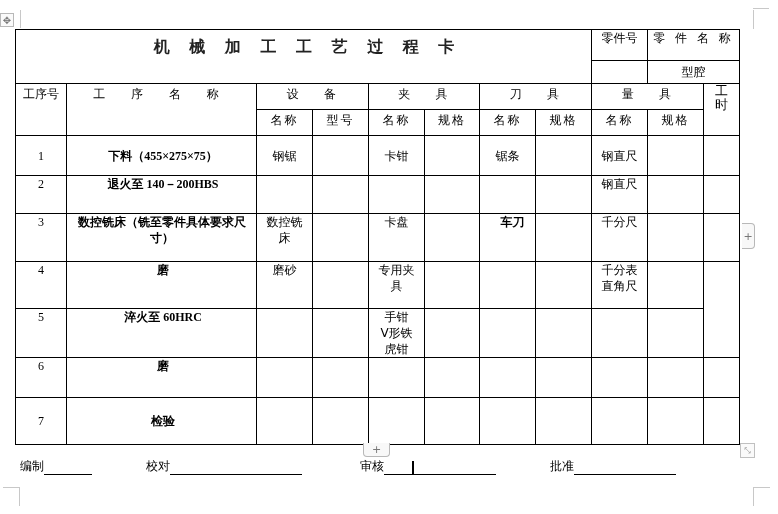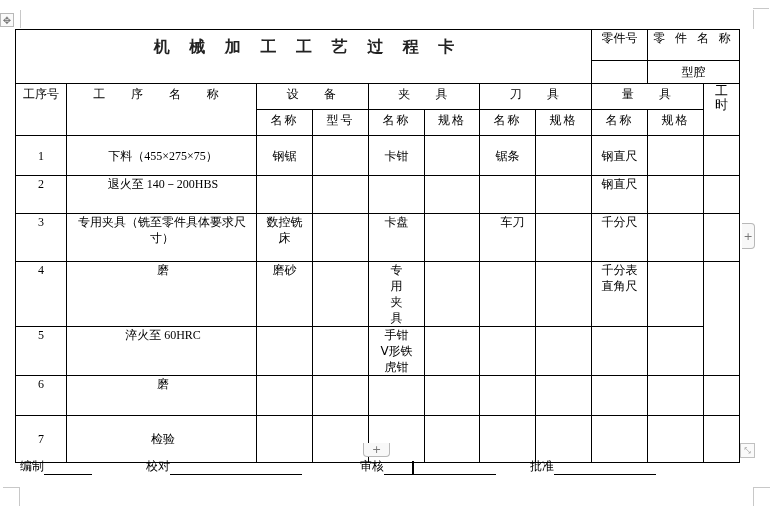--- a/index.html
+++ b/index.html
@@ -41,21 +41,21 @@
     font-size: 12px;
   }
   table.card td {
     border: 1.5px solid #000; padding: 0; vertical-align: top; text-align: center;
     line-height: 16px; overflow: hidden;
   }
   .title-cell { vertical-align: middle !important; }
   .title-text { display:block; font-size: 16px; letter-spacing: 7px; margin-top: -18px; padding-left: 8px; font-weight: bold; color:#222; }
   .hdr { padding-top: 2px !important; letter-spacing: 2px; margin-top: 14px; }
   .num { font-family: "Liberation Serif", "DejaVu Serif", serif; font-size: 12px; }
-  .left { text-align: right; padding-left: 3px !important; }
+  .left { text-align: right; padding-left: 3px !important; font-weight: bold; }
   .serif { font-family: "Liberation Serif", "DejaVu Serif", serif; }
 
   .footer { position: absolute; top: 458px; font-size: 12px; display: flex; align-items: flex-end; }
   .sig-line { display: inline-block; border-bottom: 1px solid #000; height: 14px; }
   .cursor { display:inline-block; width: 2px; height: 14px; background:#000; vertical-align: bottom; }
 </style>
 </head>
 <body>
 
 <div class="corner-tl-v"></div>
@@ -140,38 +140,38 @@
     <td></td>
     <td></td>
     <td></td>
     <td>钢直尺</td>
     <td></td>
     <td></td>
   </tr>
 
   <tr style="height:48px">
     <td class="num">3</td>
-    <td class="left" style="padding-right:2px">专用夹具（铣至零件具体要求尺寸）</td>
+    <td class="left" style="padding-right:2px">数控铣床（铣至零件具体要求尺寸）</td>
     <td style="padding:0 6px">数控铣床</td>
     <td></td>
     <td>卡盘</td>
     <td></td>
     <td class="left" style="padding-left:10px !important">车刀</td>
     <td></td>
     <td>千分尺</td>
     <td></td>
     <td></td>
   </tr>
 
   <tr style="height:47px">
     <td class="num">4</td>
     <td class="left">磨</td>
     <td>磨砂</td>
     <td></td>
-    <td style="padding:0 16px">专用夹具</td>
+    <td style="padding:0 4px">专用夹具</td>
     <td></td>
     <td></td>
     <td></td>
     <td style="padding:0 8px">千分表 直角尺</td>
     <td></td>
     <td rowspan="2"></td>
   </tr>
 
   <tr style="height:47px">
     <td class="num">5</td>
@@ -233,16 +233,16 @@
 <div class="footer" style="left:146px">
   <span>校对</span>
   <span class="sig-line" style="width:132px"></span>
 </div>
 <div class="footer" style="left:360px">
   <span>审核</span>
   <span class="sig-line" style="width:28px"></span>
   <span class="cursor"></span>
   <span class="sig-line" style="width:82px"></span>
 </div>
-<div class="footer" style="left:530px">
+<div class="footer" style="left:550px">
   <span>批准</span>
   <span class="sig-line" style="width:102px"></span>
 </div>
 
 </body></html>

